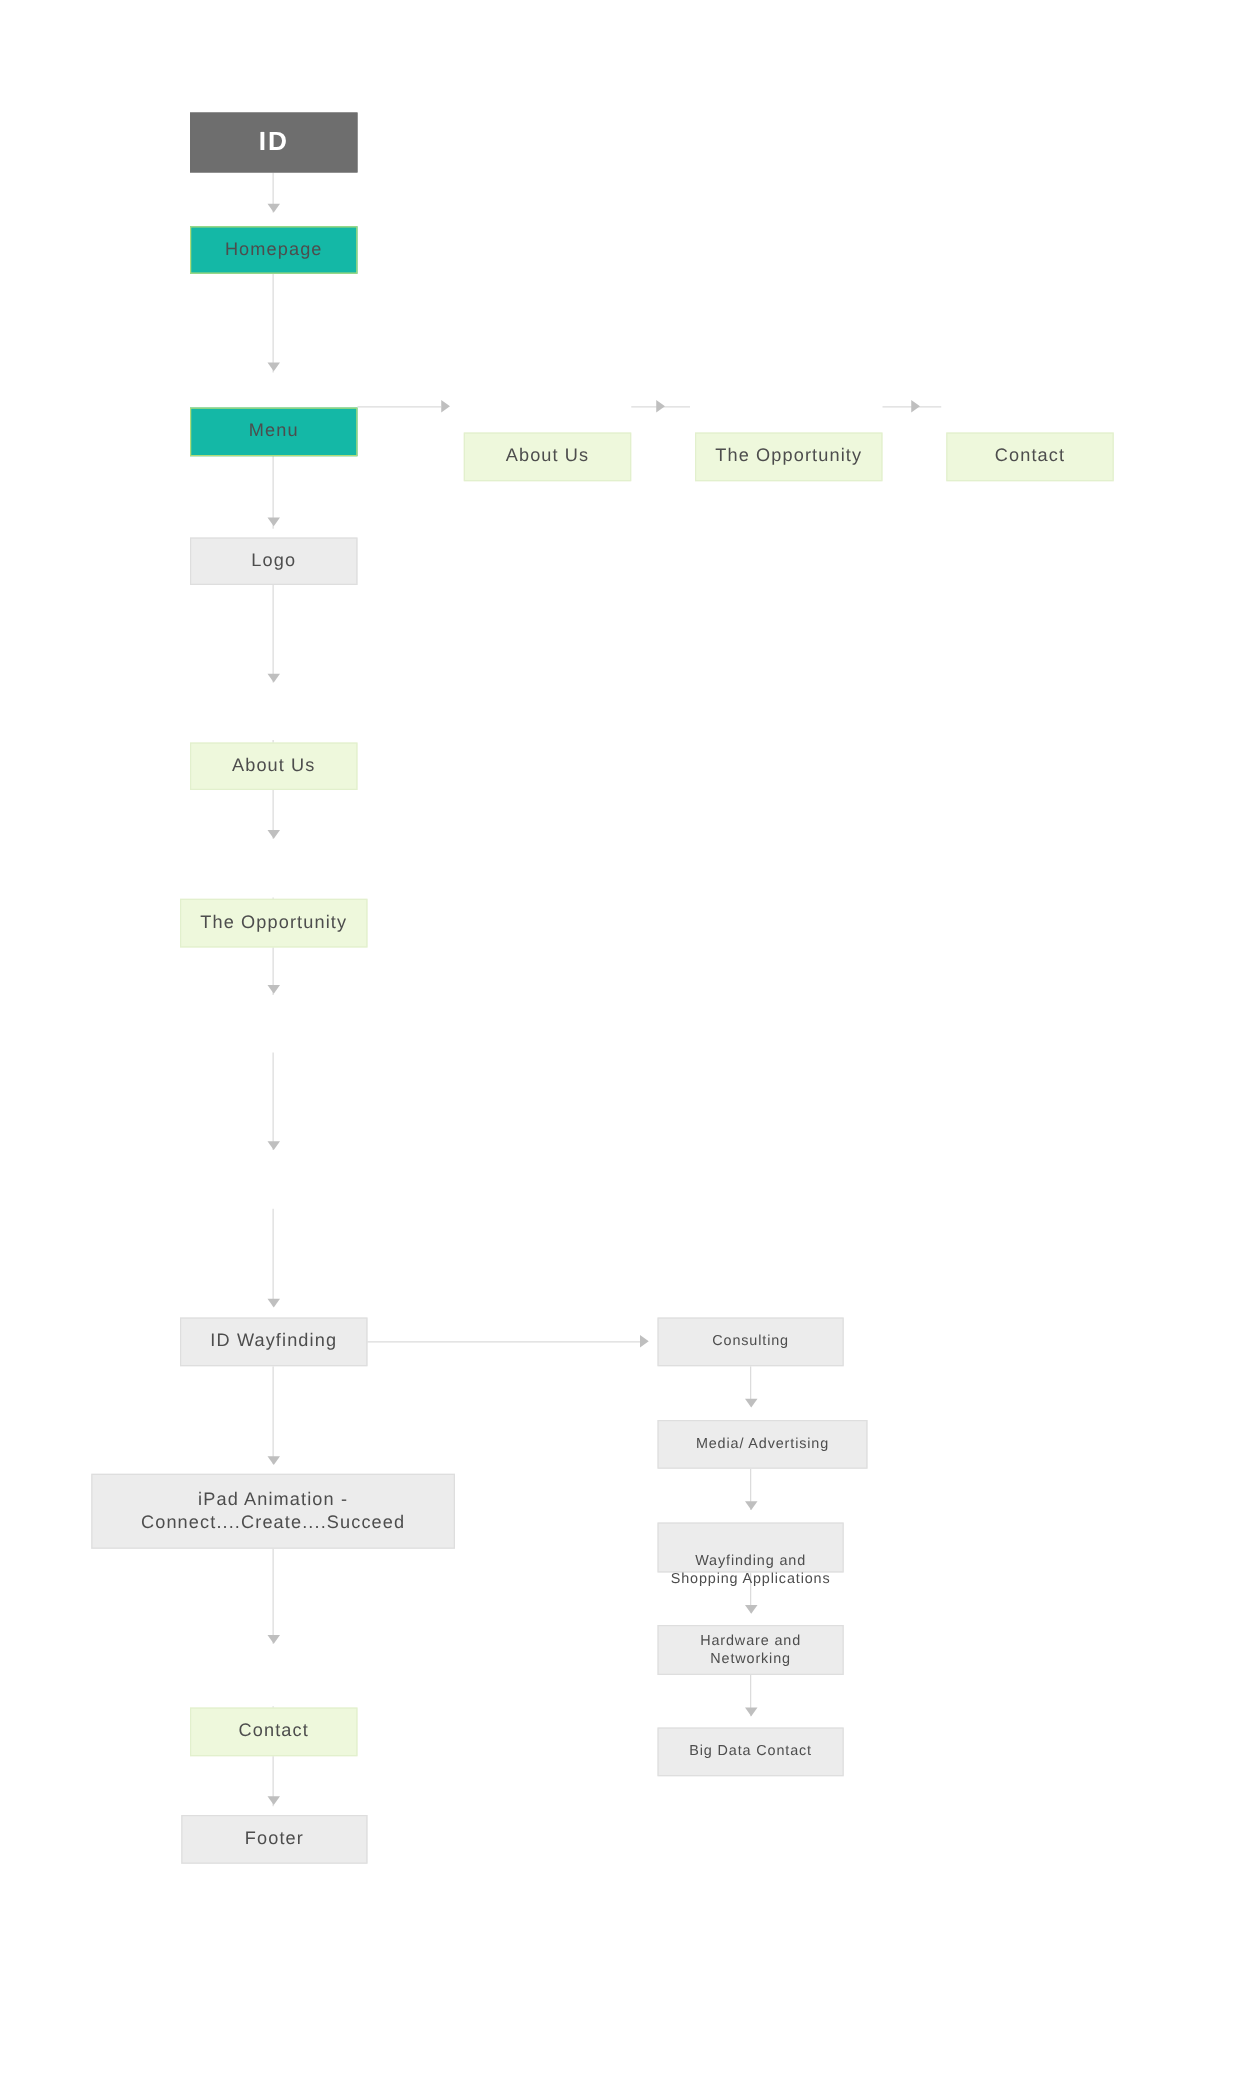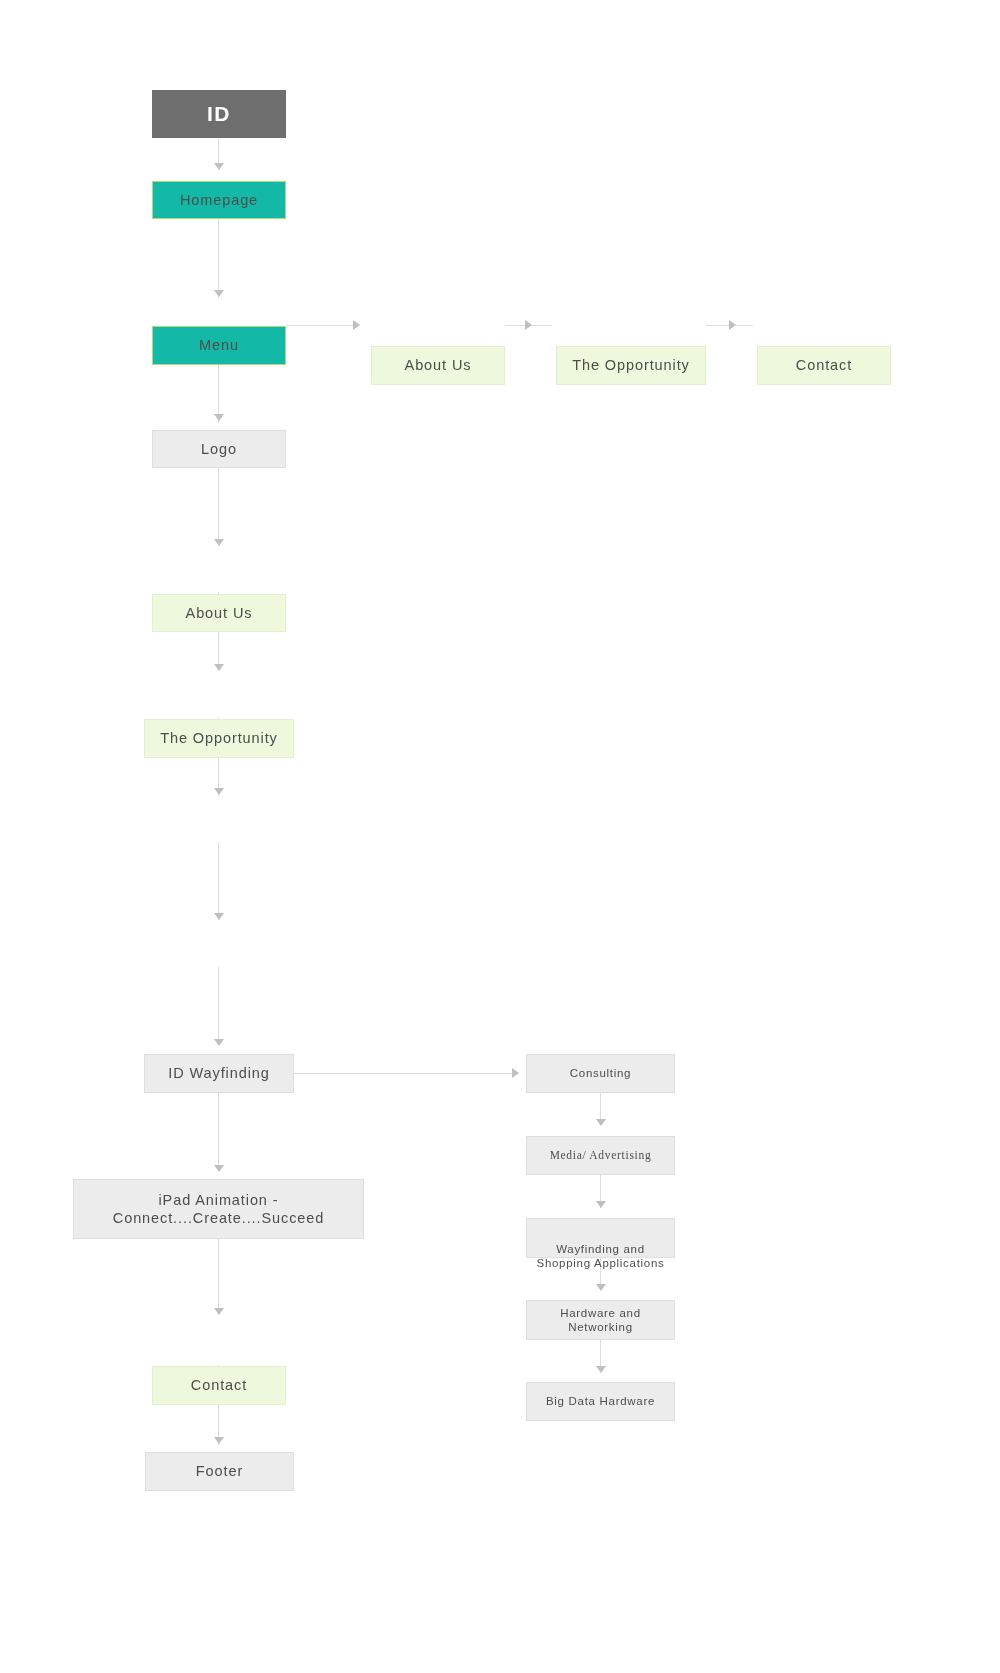--- a/index.html
+++ b/index.html
@@ -190,31 +190,31 @@
   </div>
 
   <div class="node mint size-md" style="left:757px; top:306px; width:134px; height:39px;">
     <span>Contact</span>
   </div>
 
   <div class="node grey size-sm" style="left:526px; top:1054px; width:149px; height:39px;">
     <span>Consulting</span>
   </div>
 
-  <div class="node grey size-sm" style="left:526px; top:1136px; width:149px; height:39px;font-family:Liberation Serif, serif;">
+  <div class="node grey size-sm" style="left:526px; top:1136px; width:168px; height:39px;">
     <span>Media/ Advertising</span>
   </div>
 
   <div class="node grey size-sm" style="left:526px; top:1218px; width:149px; height:40px; white-space:pre-line;">
     <span style="white-space:pre-line;margin-top:36px;">Wayfinding and
 Shopping Applications</span>
   </div>
 
   <div class="node grey size-sm" style="left:526px; top:1300px; width:149px; height:40px; white-space:pre-line;">
     <span style="white-space:pre-line;">Hardware and
 Networking</span>
   </div>
 
   <div class="node grey size-sm" style="left:526px; top:1382px; width:149px; height:39px;">
-    <span>Big Data Hardware</span>
+    <span>Big Data Contact</span>
   </div>
 
 </div>
 
 </body></html>

